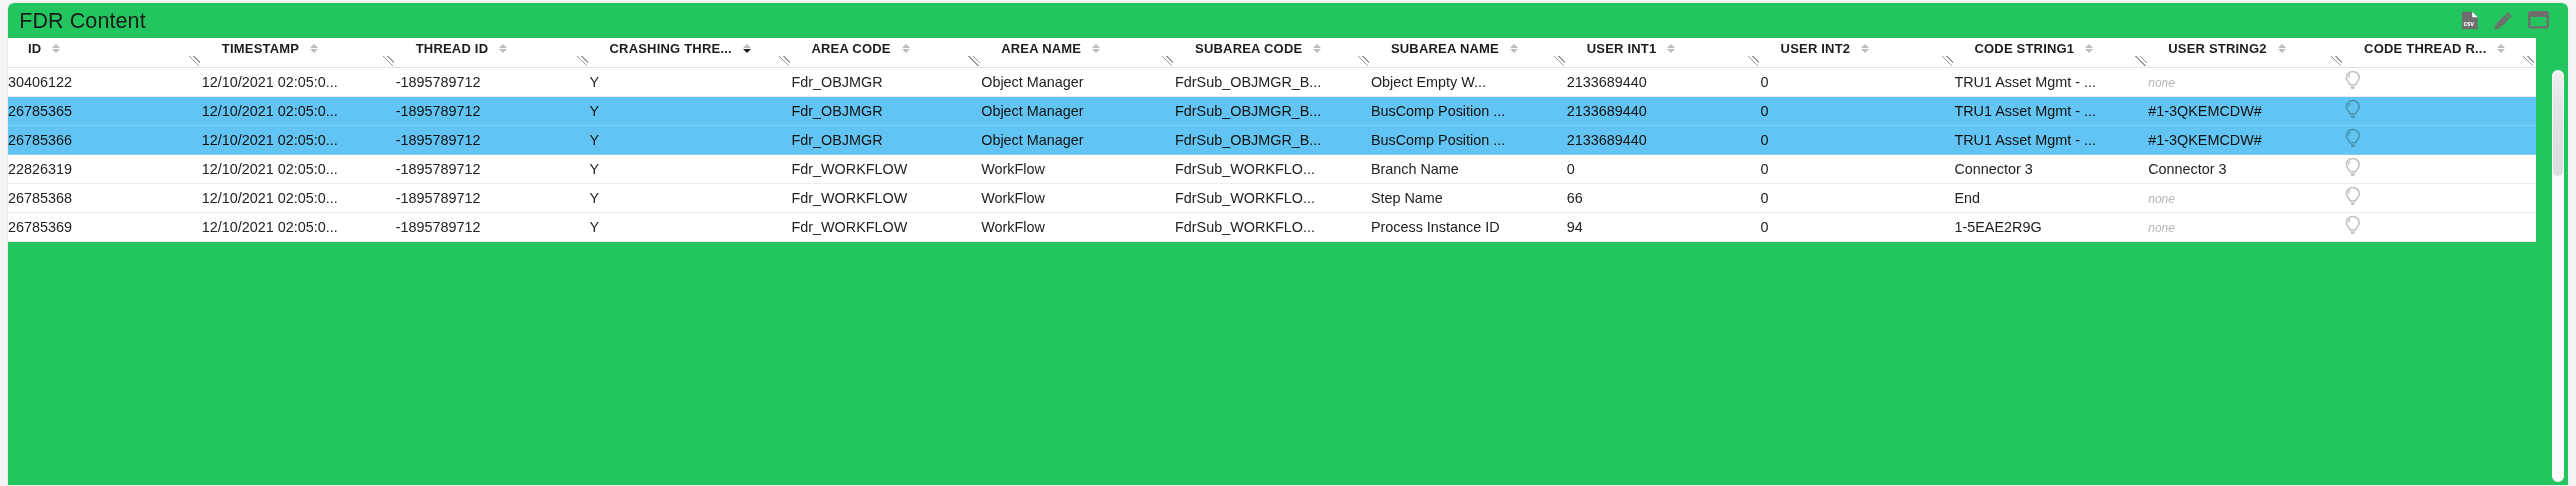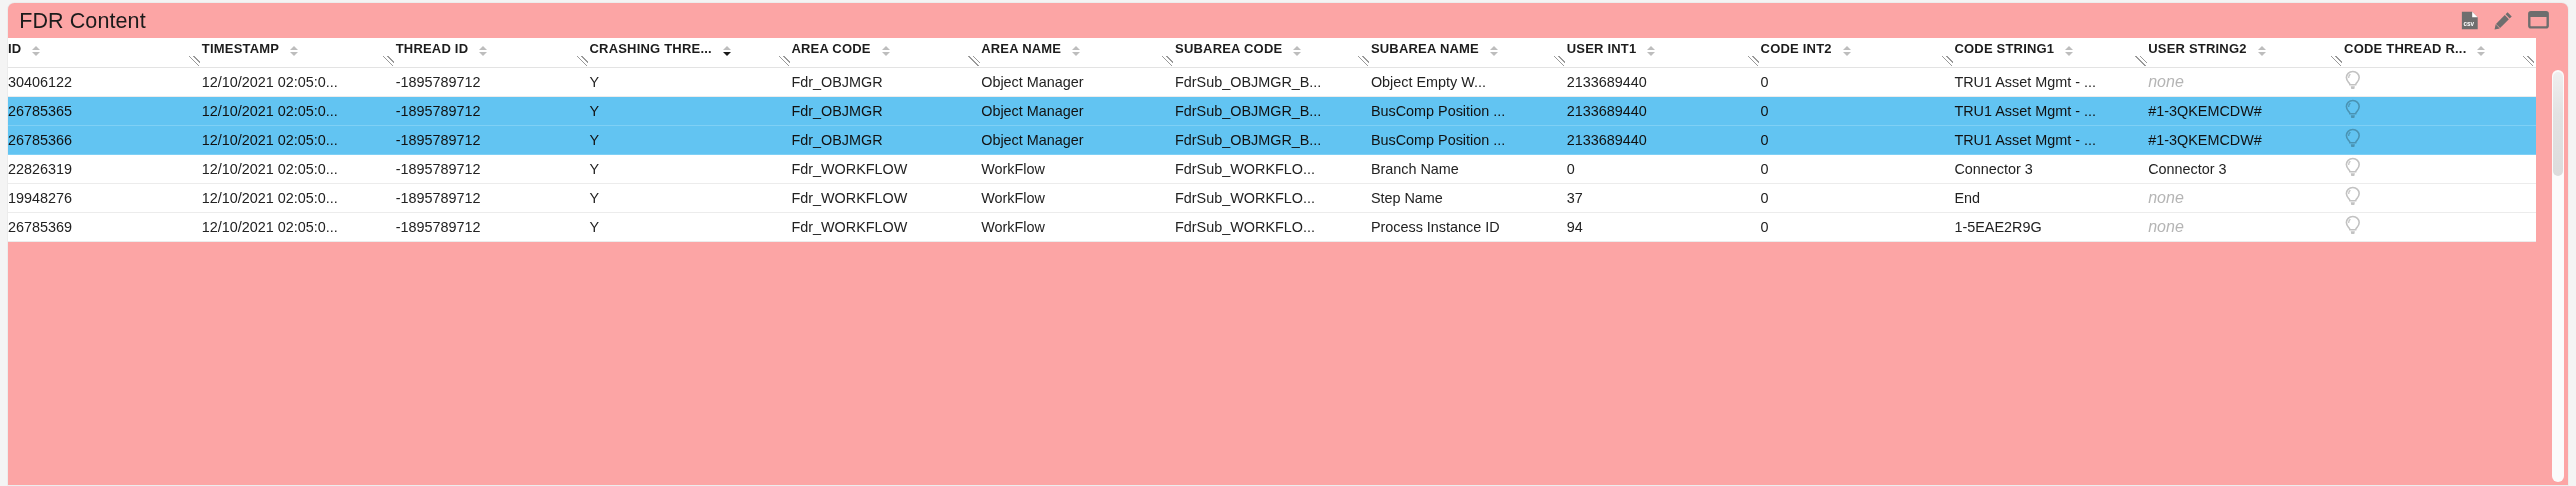--- a/index.html
+++ b/index.html
@@ -15,21 +15,21 @@
     height: 487px;
     background: #f4f4f4;
     overflow: hidden;
   }
   .panel {
     position: absolute;
     left: 8px;
     top: 3.2px;
     width: 2560px;
     height: 482px;
-    background: #fca5a5;
+    background: #22c55e;
     border-radius: 6.4px 6.4px 0 0;
     box-shadow: 0 0 0 0.8px rgba(0,0,0,0.04);
     overflow: hidden;
     box-sizing: border-box;
   }
 
   
   .titlebar {
     position: relative;
     height: 35px;
@@ -90,22 +90,23 @@
     font-weight: bold;
     color: #1c1c1c;
     letter-spacing: 0.2px;
     white-space: nowrap;
     background: #ffffff;
     border-bottom: 0.8px solid #e3e3e3;
     box-sizing: border-box;
   }
   .th-inner {
     display: flex;
-    align-items: flex-end;
+    align-items: center;
     gap: 11px;
+    margin-left: 20px;
   }
   .sort-ctl {
     display: inline-flex;
     flex-direction: column;
     justify-content: center;
     gap: 1.6px;
     flex: none;
   }
   .sort-ctl i {
     display: block;
@@ -141,21 +142,21 @@
     vertical-align: middle;
     border-bottom: 0.8px solid #ececec;
     box-sizing: border-box;
   }
   tr.row { background: #ffffff; }
   tr.row.selected { background: #62c4f2; }
   tr.row.selected td { color: #111111; border-bottom-color: #7fd0f5; margin-top: 16px; }
   .muted {
     color: #b5b5b5;
     font-style: italic;
-    font-size: 16px;
+    font-size: 12px;
     text-align: center;
   }
   td.bulb-cell { text-align: left; }
   .bulb {
     display: inline-block;
     vertical-align: middle;
     cursor: pointer;
   }
 
   
@@ -325,21 +326,21 @@
                   <span>USER INT1</span>
                   <span class="sort-ctl">
                     <i class="up"></i>
                     <i class="down"></i>
                   </span>
                 </div>
                 <span class="grip"></span>
               </th>
               <th>
                 <div class="th-inner">
-                  <span>CODE INT2</span>
+                  <span>USER INT2</span>
                   <span class="sort-ctl">
                     <i class="up"></i>
                     <i class="down"></i>
                   </span>
                 </div>
                 <span class="grip"></span>
               </th>
               <th>
                 <div class="th-inner">
                   <span>CODE STRING1</span>
@@ -443,29 +444,29 @@
               <td>0</td>
               <td>Connector 3</td>
               <td>Connector 3</td>
               <td class="bulb-cell"><span class="bulb"><svg width="17.6" height="21" viewBox="0 0 22 26" aria-hidden="true">
                     <path d="M11 1.8 C6.3 1.8 3 5.2 3 9.3 c0 3.1 1.9 5 3.2 6.6 0.7 0.9 1.1 1.6 1.2 2.4 h7.2 c0.1-0.8 0.5-1.5 1.2-2.4 C17.1 14.3 19 12.4 19 9.3 19 5.2 15.7 1.8 11 1.8 Z" fill="none" stroke="#c2c2c2" stroke-width="2"></path>
                     <path d="M7.6 5.6 C6.4 6.6 5.9 7.9 5.9 9.2" fill="none" stroke="#c2c2c2" stroke-width="1.6" stroke-linecap="round"></path>
                     <path d="M8.4 20.2 h5.2 l-0.7 3.4 h-3.8 Z" fill="#c2c2c2"></path>
                   </svg></span></td>
             </tr>
             <tr class="row">
-              <td>19948276</td>
+              <td>26785368</td>
               <td>12/10/2021 02:05:0...</td>
               <td>-1895789712</td>
               <td>Y</td>
               <td>Fdr_WORKFLOW</td>
               <td>WorkFlow</td>
               <td>FdrSub_WORKFLO...</td>
               <td>Step Name</td>
-              <td>37</td>
+              <td>66</td>
               <td>0</td>
               <td>End</td>
               <td><span class="muted">none</span></td>
               <td class="bulb-cell"><span class="bulb"><svg width="17.6" height="21" viewBox="0 0 22 26" aria-hidden="true">
                     <path d="M11 1.8 C6.3 1.8 3 5.2 3 9.3 c0 3.1 1.9 5 3.2 6.6 0.7 0.9 1.1 1.6 1.2 2.4 h7.2 c0.1-0.8 0.5-1.5 1.2-2.4 C17.1 14.3 19 12.4 19 9.3 19 5.2 15.7 1.8 11 1.8 Z" fill="none" stroke="#c2c2c2" stroke-width="2"></path>
                     <path d="M7.6 5.6 C6.4 6.6 5.9 7.9 5.9 9.2" fill="none" stroke="#c2c2c2" stroke-width="1.6" stroke-linecap="round"></path>
                     <path d="M8.4 20.2 h5.2 l-0.7 3.4 h-3.8 Z" fill="#c2c2c2"></path>
                   </svg></span></td>
             </tr>
             <tr class="row">

